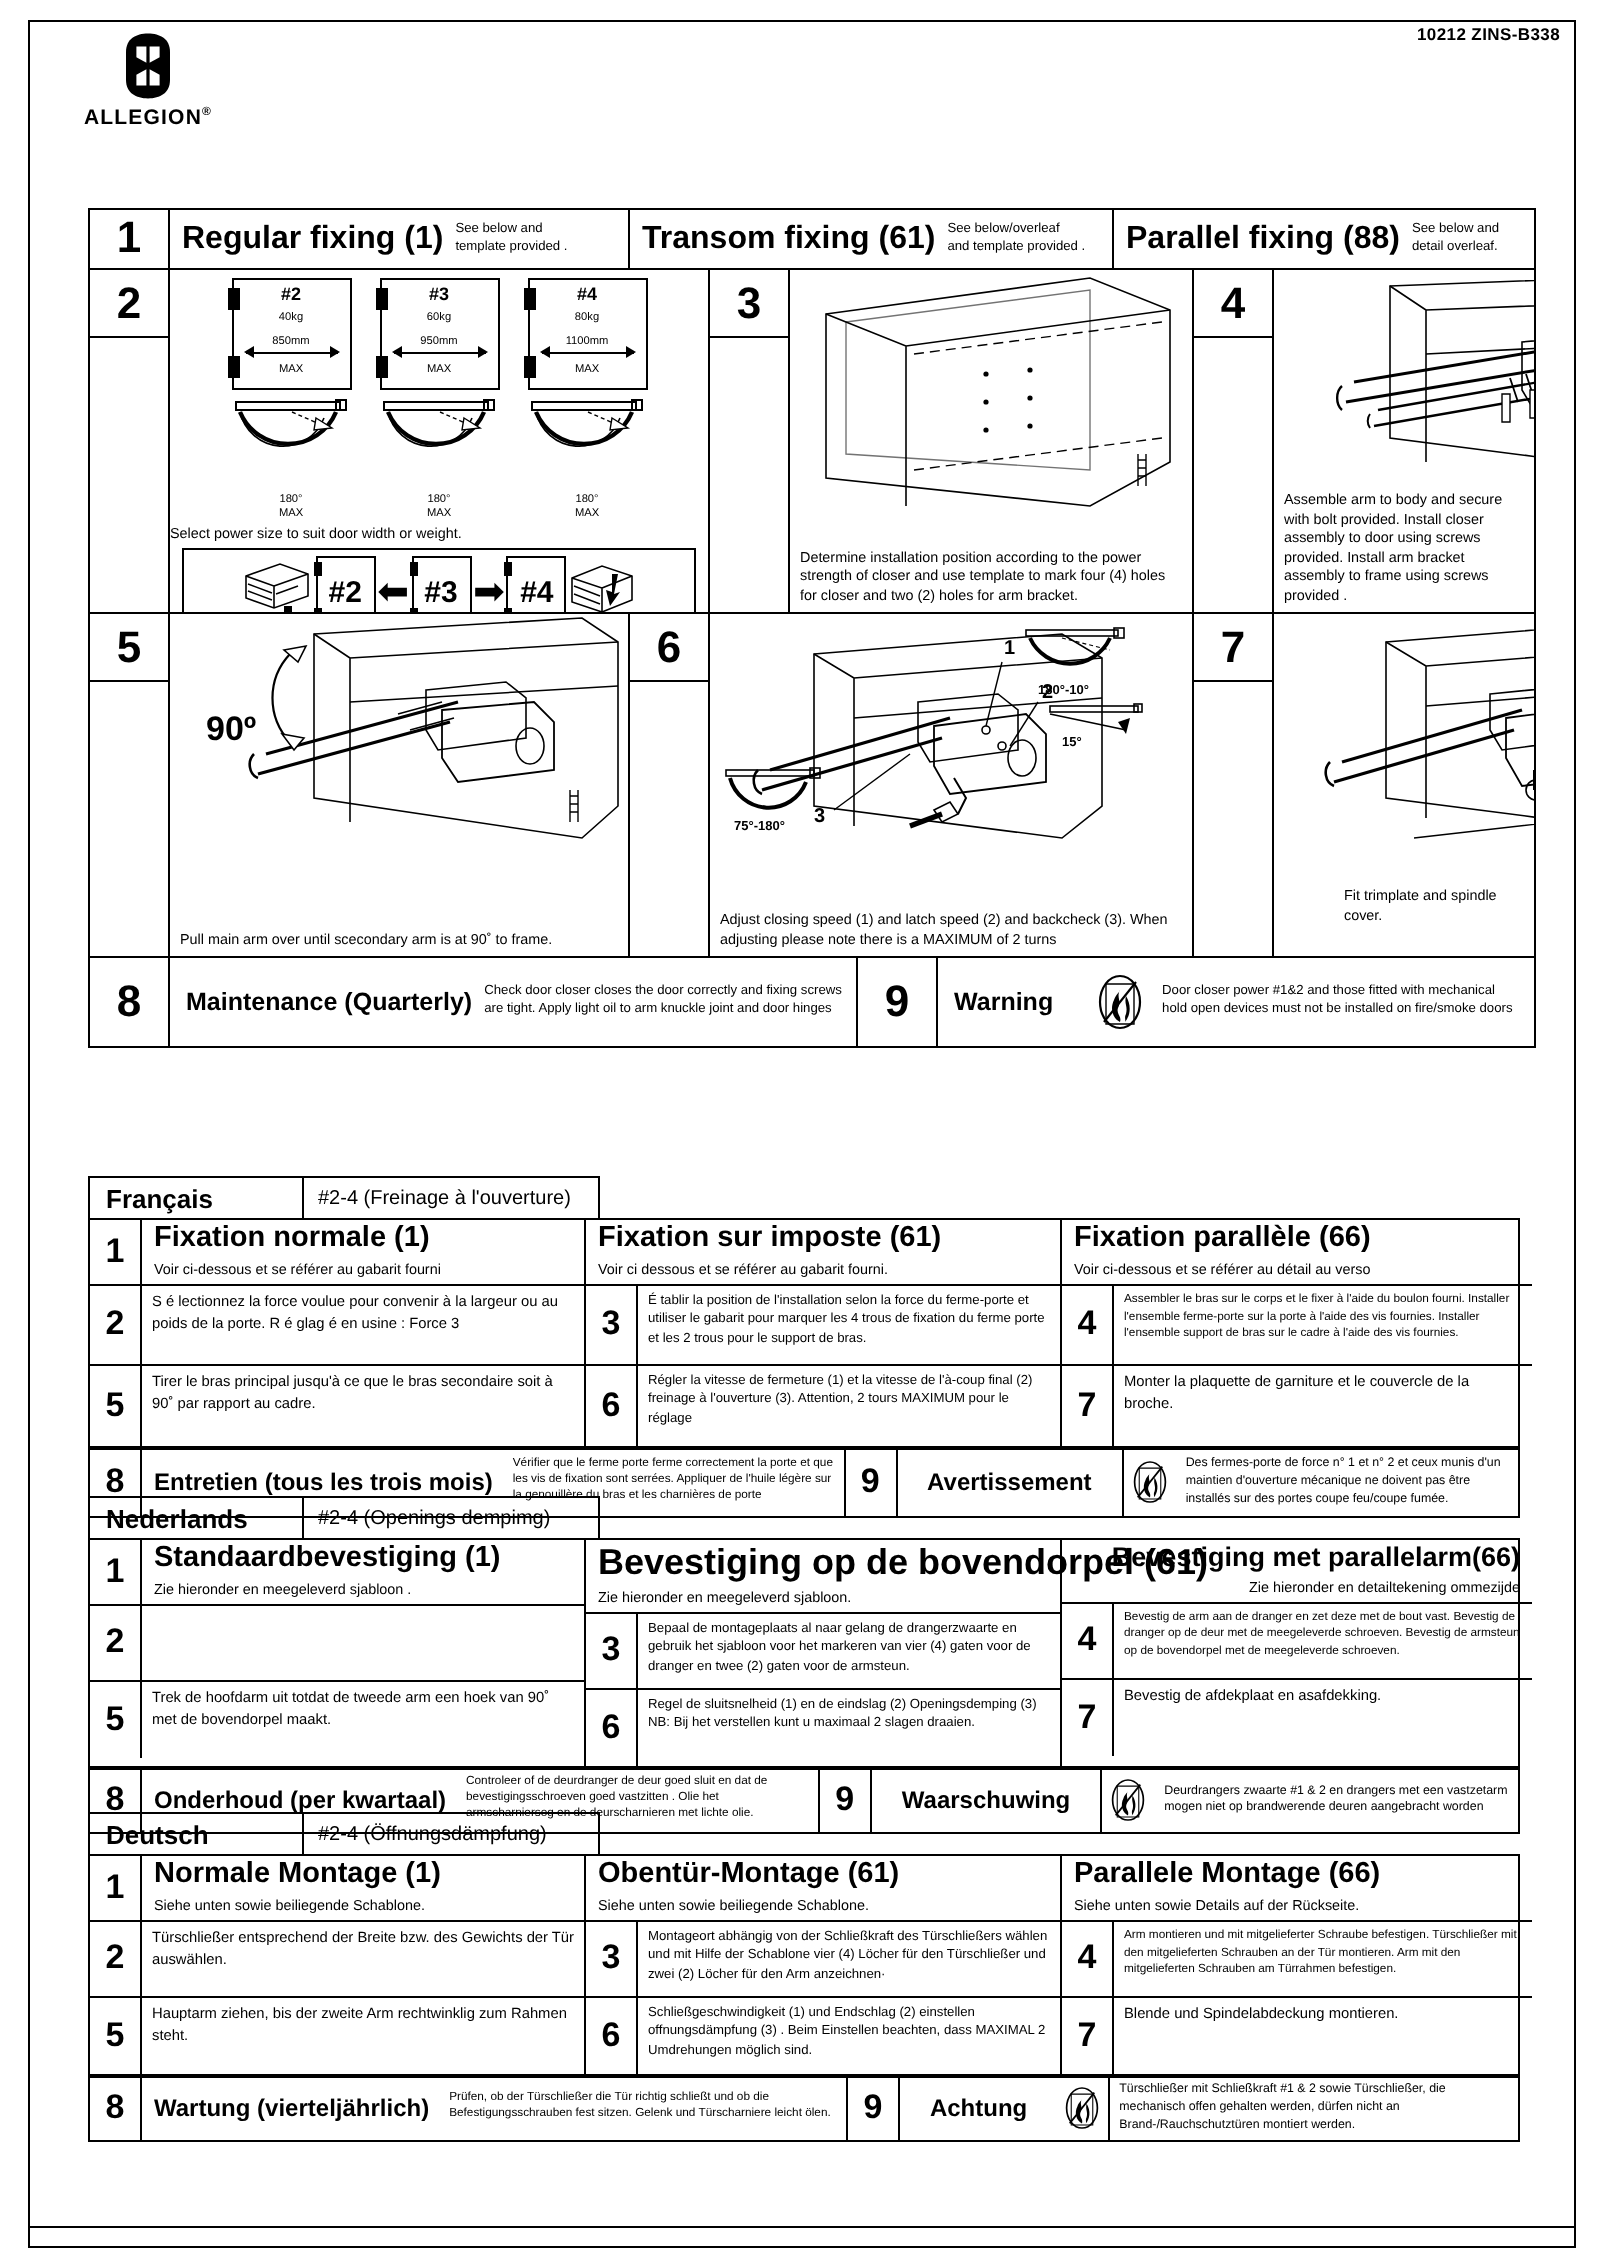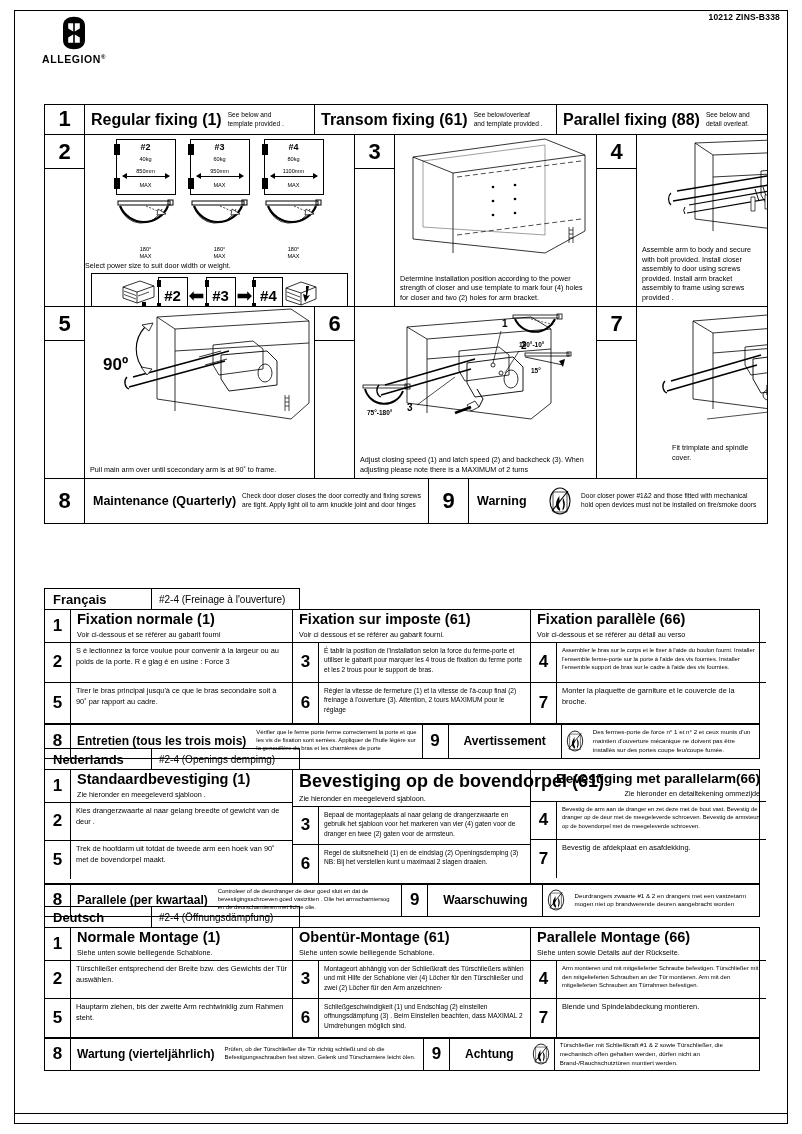--- a/index.html
+++ b/index.html
@@ -667,21 +667,20 @@
       <div class="lg-col w1">
         <div class="lg-head-flex" style="border-bottom:1.2px solid #000;">
           <div class="lg-numcell">1</div>
           <div class="lg-head" style="flex:1;">
             <div class="lg-head-title">Standaardbevestiging (1)</div>
             <div class="lg-head-sub">Zie hieronder en meegeleverd sjabloon .</div>
           </div>
         </div>
         <div class="lg-item" style="border-bottom:1.2px solid #000;height:38px;">
           <div class="lg-numcell">2</div>
-          <div class="lg-textcell">Kies drangerzwaarte al naar gelang breedte of gewicht van de deur .</div>
         </div>
         <div class="lg-item" style="height:38px;">
           <div class="lg-numcell">5</div>
           <div class="lg-textcell">Trek de hoofdarm uit totdat de tweede arm een hoek van 90˚ met de bovendorpel maakt.</div>
         </div>
       </div>
       <div class="lg-col w2">
         <div class="lg-head" style="border-bottom:1.2px solid #000;">
           <div class="lg-head-title" style="font-size:18px;">Bevestiging op de bovendorpel (61)</div>
           <div class="lg-head-sub">Zie hieronder en meegeleverd sjabloon.</div>
@@ -705,21 +704,21 @@
           <div class="lg-textcell" style="font-size:5.9px;line-height:1.45;">Bevestig de arm aan de dranger en zet deze met de bout vast. Bevestig de dranger op de deur met de meegeleverde schroeven. Bevestig de armsteun op de bovendorpel met de meegeleverde schroeven.</div>
         </div>
         <div class="lg-item" style="height:38px;">
           <div class="lg-numcell">7</div>
           <div class="lg-textcell">Bevestig de afdekplaat en asafdekking.</div>
         </div>
       </div>
     </div>
     <div class="lg-foot" style="height:32px;">
       <div class="lg-foot-num">8</div>
-      <div class="lg-foot-title">Parallele (per kwartaal)</div>
+      <div class="lg-foot-title">Onderhoud (per kwartaal)</div>
       <div class="lg-foot-sub">Controleer of de deurdranger de deur goed sluit en dat de bevestigingsschroeven goed vastzitten . Olie het armscharniersog en de deurscharnieren met lichte olie.</div>
       <div class="lg-foot-warnnum">9</div>
       <div class="lg-foot-warntitle" style="border-right:1.2px solid #000;">Waarschuwing</div>
       <div class="lg-foot-icon">
         <svg width="20" height="24" viewBox="0 0 26 30">
           <ellipse cx="13" cy="15" rx="10" ry="13" fill="none" stroke="#000" stroke-width="1.1"></ellipse>
           <path class="ln" d="M6 6 L20 6 L20 26 L6 26 Z" stroke-width="0.7"></path>
           <path d="M13 9 C11 13 14 14 12 18 C11 21 14 22 13 25 C9 23 8 18 10 14 C11 11 13 10 13 9 Z" fill="#000"></path>
           <path d="M16 12 C15 16 17 17 16 21 C15 23 16 24 15.5 25 C18 22 19 17 16 12 Z" fill="#000"></path>
           <path class="ln" d="M5 25 L21 5" stroke-width="1.1"></path>

